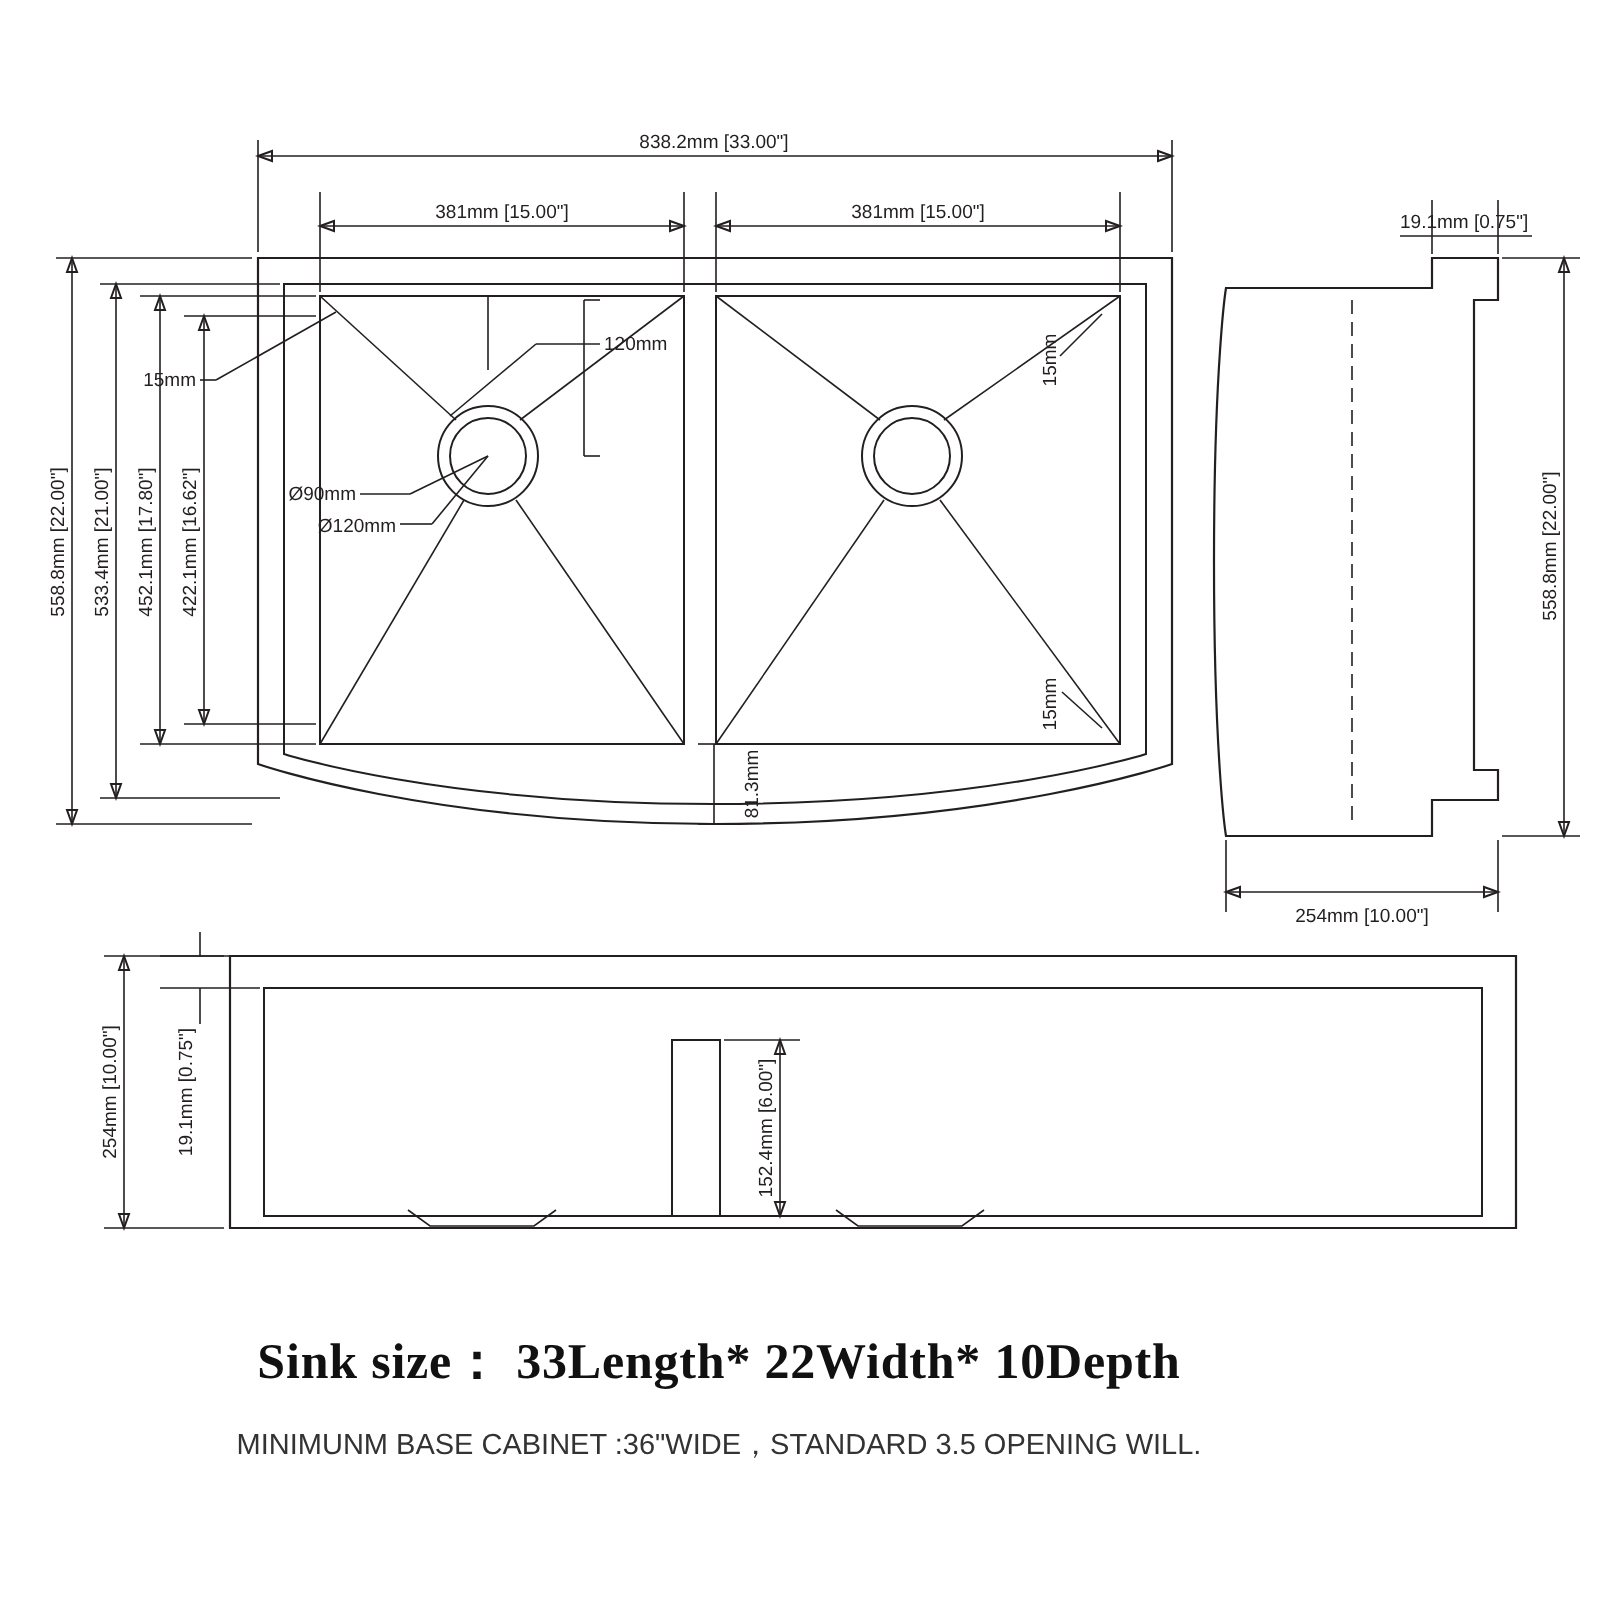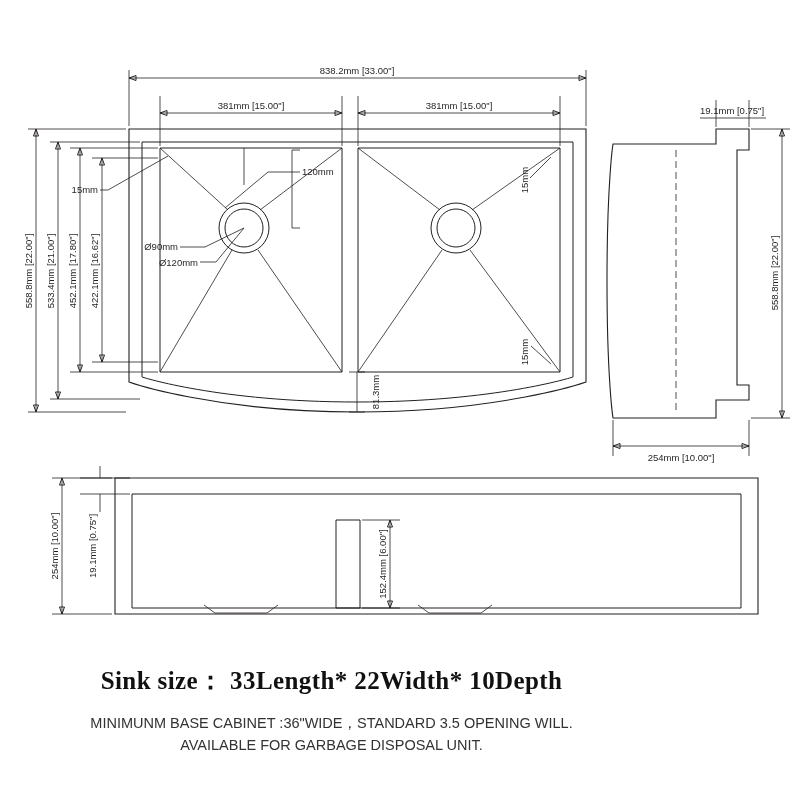--- a/index.html
+++ b/index.html
@@ -34,20 +34,21 @@
     font-family: "Liberation Sans", sans-serif;
     font-size: 9.5px;
     fill: #231f20;
   }
   .caption-wrap {
     position: absolute;
     left: 0;
     top: 664px;
     width: 663px;
     text-align: center;
+    padding-left: 28px;
   }
   .caption-main {
     font-family: "Liberation Serif", serif;
     font-size: 25px;
     font-weight: bold;
     letter-spacing: 0.4px;
     color: #111;
     margin: 0 0 16px 0;
   }
   .caption-sub {
@@ -241,16 +242,15 @@
 
       <text class="dimtext" x="58" y="546" text-anchor="middle" transform="rotate(-90 58 546)">254mm [10.00"]</text>
       <text class="dimtext" x="96" y="546" text-anchor="middle" transform="rotate(-90 96 546)">19.1mm [0.75"]</text>
       <text class="dimtext" x="386" y="564" text-anchor="middle" transform="rotate(-90 386 564)">152.4mm [6.00"]</text>
     </g>
   </svg>
 
   <div class="caption-wrap">
     <p class="caption-main">Sink size： 33Length* 22Width* 10Depth</p>
     <p class="caption-sub">MINIMUNM BASE CABINET :36"WIDE，STANDARD 3.5 OPENING WILL.</p>
-    <p class="caption-sub">AVAILABLE FOR GARBAGE DISPOSAL UNIT.</p>
   </div>
 
 </div>
 
 </body></html>

